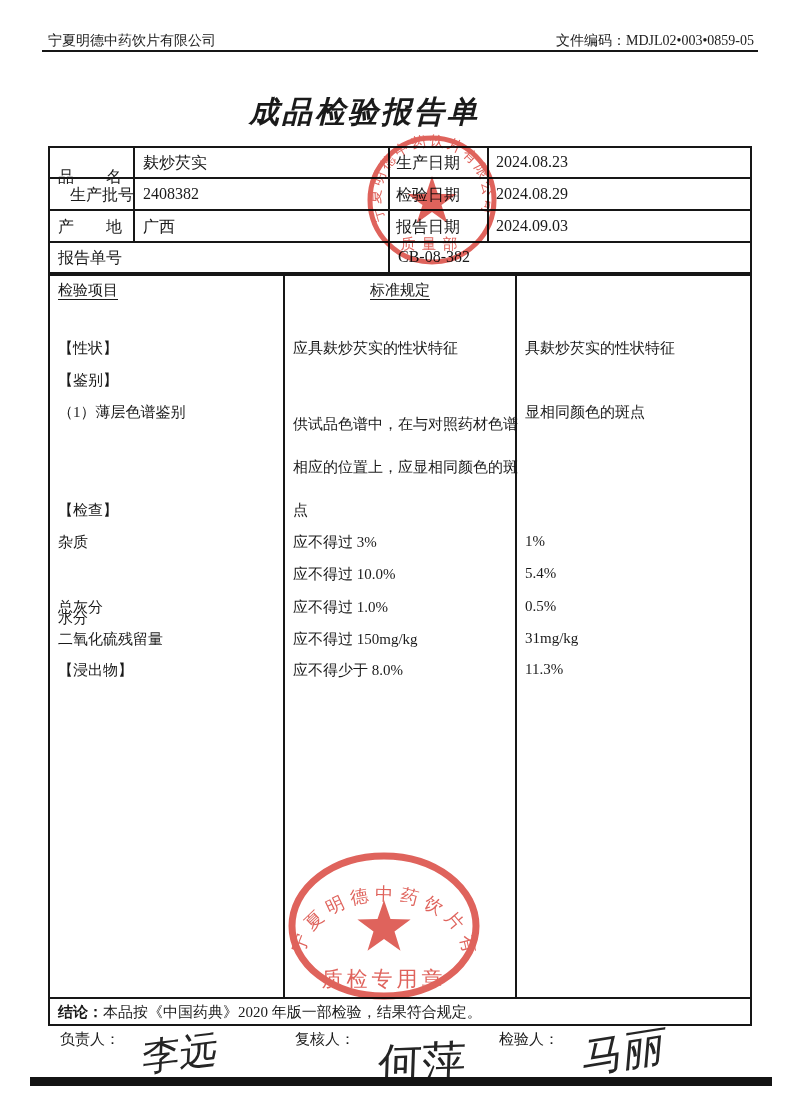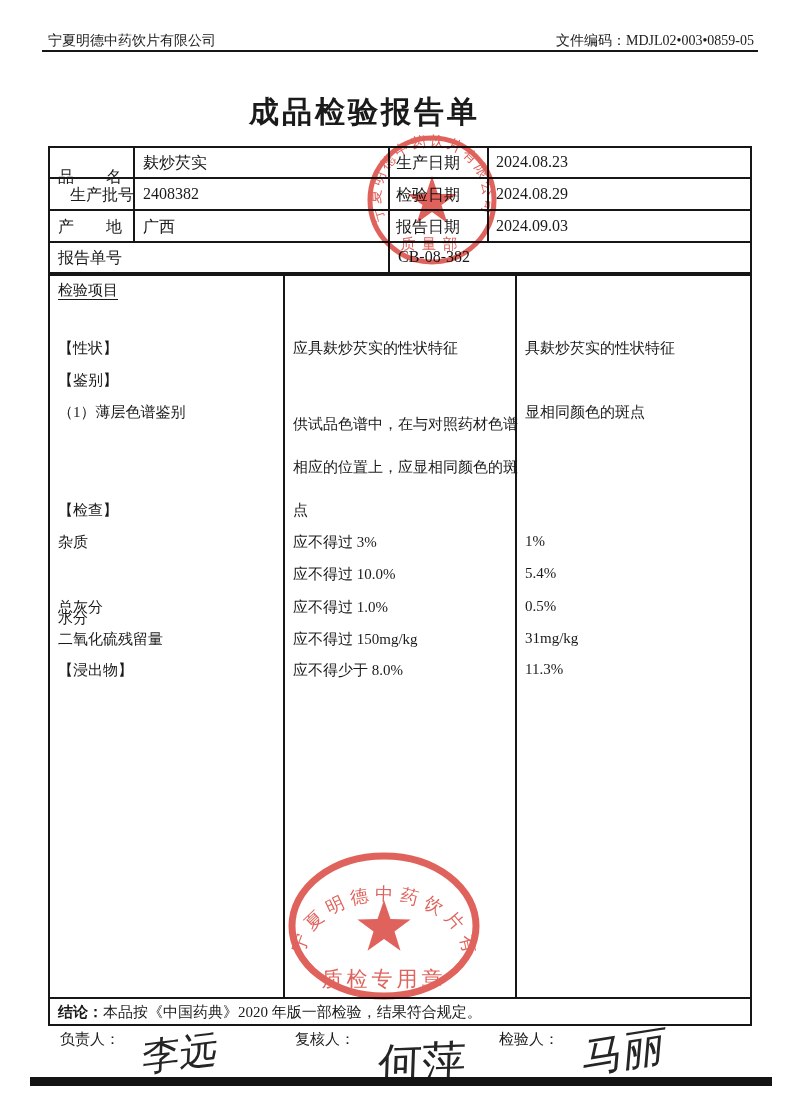--- a/index.html
+++ b/index.html
@@ -24,21 +24,21 @@
 </style>
 </head>
 <body>
 
 <div class="page">
 
   <div class="abs hdr" style="left:48px;top:32px;">宁夏明德中药饮片有限公司</div>
   <div class="abs hdr" style="right:46px;top:32px;">文件编码：MDJL02•003•0859-05</div>
   <div class="hline" style="left:42px;top:50px;width:716px;height:2px;"></div>
 
-  <div class="abs title" style="left:0;top:92px;width:729px;text-align:center;">成品检验报告单</div>
+  <div class="abs title" style="left:0;top:92px;width:729px;text-align:center;font-style:italic;">成品检验报告单</div>
 
   <div class="abs" style="left:48px;top:146px;width:700px;height:124px;border:2px solid #161616;"></div>
   <div class="hline" style="left:48px;top:177px;width:704px;height:2px;"></div>
   <div class="hline" style="left:48px;top:209px;width:704px;height:2px;"></div>
   <div class="hline" style="left:48px;top:241px;width:704px;height:2px;"></div>
   <div class="vline" style="left:133px;top:146px;width:2px;height:97px;"></div>
   <div class="vline" style="left:388px;top:146px;width:2px;height:128px;"></div>
   <div class="vline" style="left:487px;top:146px;width:2px;height:97px;"></div>
 
   <div class="abs cell" style="left:58px;top:167px;text-align:right;">品　　名</div>
@@ -58,20 +58,21 @@
 
   <div class="abs cell" style="left:58px;top:248px;">报告单号</div>
   <div class="abs cell" style="left:398px;top:248px;">CB-08-382</div>
 
   <div class="abs" style="left:48px;top:274px;width:700px;height:748px;border:2px solid #161616;"></div>
   <div class="vline" style="left:283px;top:274px;width:2px;height:724px;"></div>
   <div class="vline" style="left:515px;top:274px;width:2px;height:724px;"></div>
   <div class="hline" style="left:48px;top:997px;width:704px;height:2px;"></div>
 
   <div class="abs colhead" style="left:58px;top:281px;">检验项目</div>
+  <div class="abs colhead" style="left:285px;top:281px;width:230px;text-align:center;">标准规定</div>
 
   <div class="abs mt" style="left:58px;top:339px;">【性状】</div>
   <div class="abs mt" style="left:58px;top:371px;">【鉴别】</div>
   <div class="abs mt" style="left:58px;top:403px;">（1）薄层色谱鉴别</div>
   <div class="abs mt" style="left:58px;top:501px;">【检查】</div>
   <div class="abs mt" style="left:58px;top:533px;">杂质</div>
   <div class="abs mt" style="left:58px;top:565px;margin-top:44px;">水分</div>
   <div class="abs mt" style="left:58px;top:598px;">总灰分</div>
   <div class="abs mt" style="left:58px;top:630px;">二氧化硫残留量</div>
   <div class="abs mt" style="left:58px;top:661px;">【浸出物】</div>

